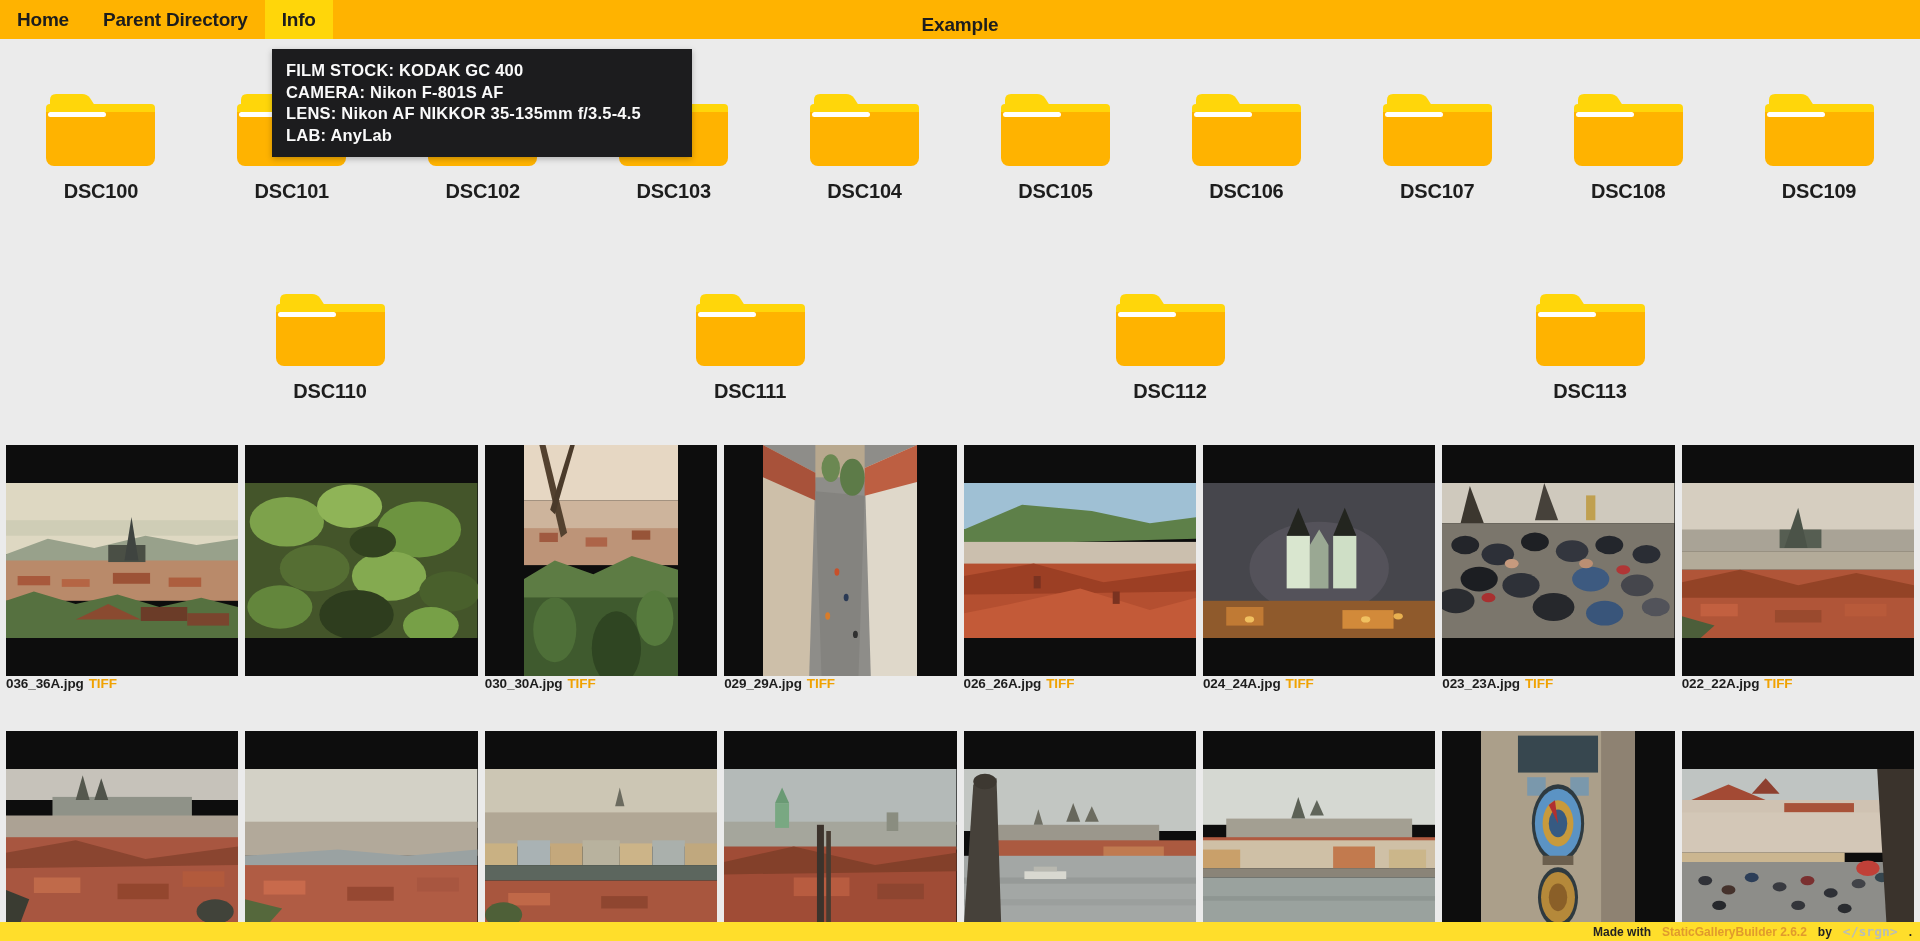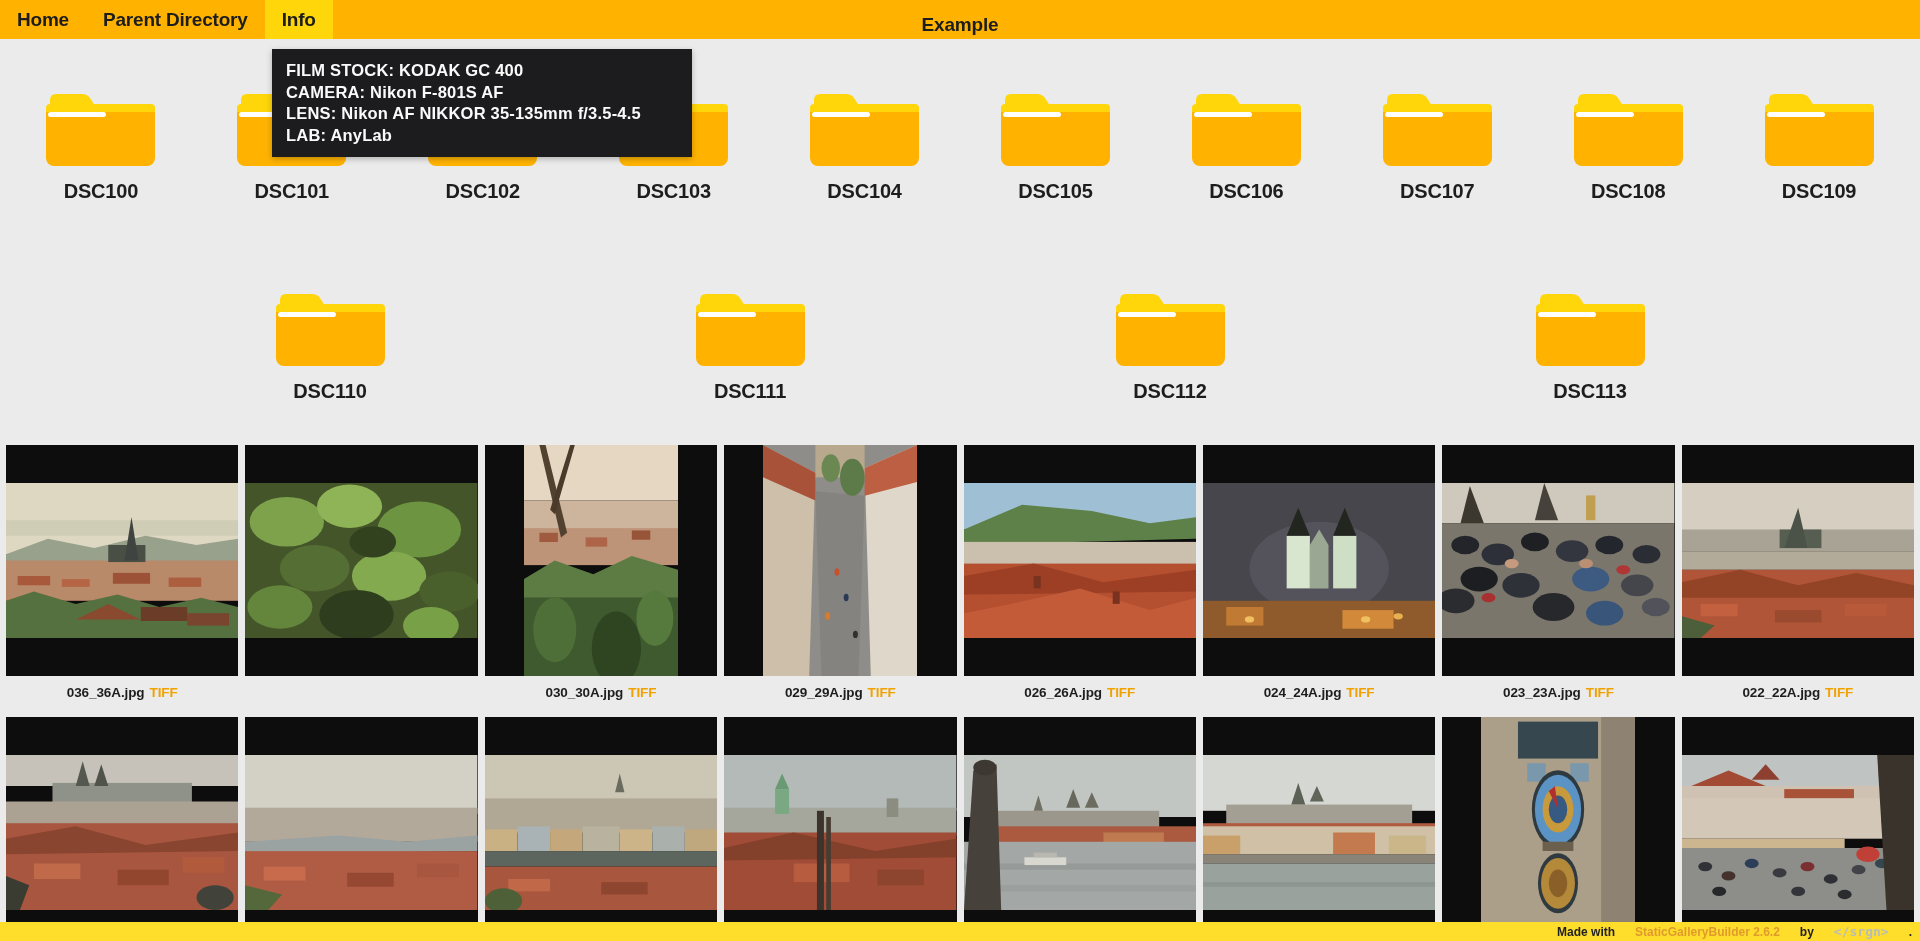--- a/index.html
+++ b/index.html
@@ -30,27 +30,27 @@
   .folder-item{width:180px;height:155px;display:flex;flex-direction:column;align-items:center;cursor:pointer}
   .folder-icon{width:113px;height:78px}
   .folder-label{margin-top:12px;font-size:20px;font-weight:800;color:var(--text-dark);letter-spacing:-0.2px}
   
   .gallery{display:grid;grid-template-columns:repeat(8,1fr);column-gap:7px;padding:0 6px;margin-top:0}
   .gallery-cell{background:var(--cell-bg);height:231px;display:flex;align-items:center;justify-content:center;
     overflow:hidden;cursor:pointer}
   .photo{display:block}
   .photo.landscape{width:100%;height:155px}
   .photo.portrait{width:154px;height:231px}
-  .caption{height:41px;padding-top:9px;text-align:center;font-size:13.5px;font-weight:800;
+  .caption{height:55px;font-size:13.5px;font-weight:800;
     letter-spacing:-0.1px;white-space:nowrap}
   .caption .fmt{color:var(--tiff);margin-left:5px;cursor:pointer}
   
   .footer{position:fixed;left:0;bottom:0;width:1920px;height:19px;background:var(--footer-bg);
     display:flex;align-items:center;justify-content:flex-end;padding-right:8px;z-index:20;
-    font-size:12px;font-weight:800;color:#222;gap:20px}
+    font-size:12px;font-weight:800;color:#222;gap:11px}
   .footer .builder{color:var(--footer-builder);cursor:pointer}
   .footer .logo{color:var(--footer-logo);font-family:"DejaVu Sans Mono", monospace;font-weight:700;
     font-size:13px;cursor:pointer}
 </style>
 </head>
 <body>
 
 <div class="navbar">
   <div id="nav-items" style="display: flex;">
       <div class="nav-item">Home</div>

